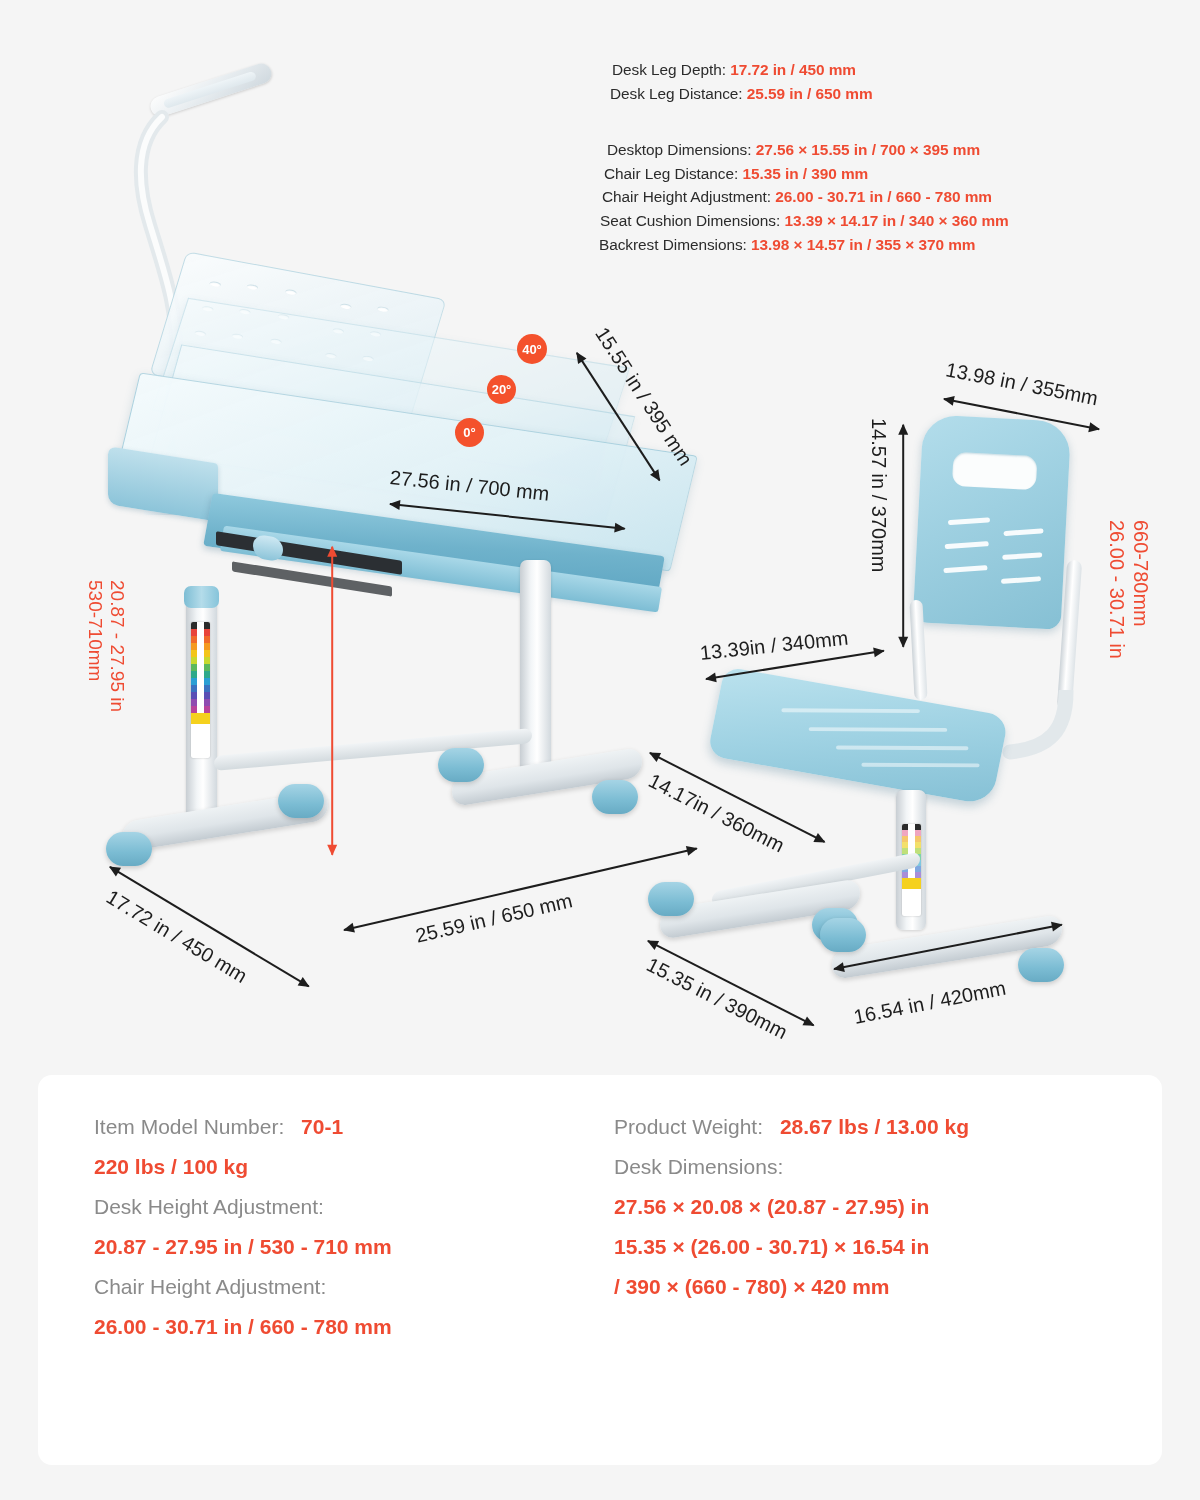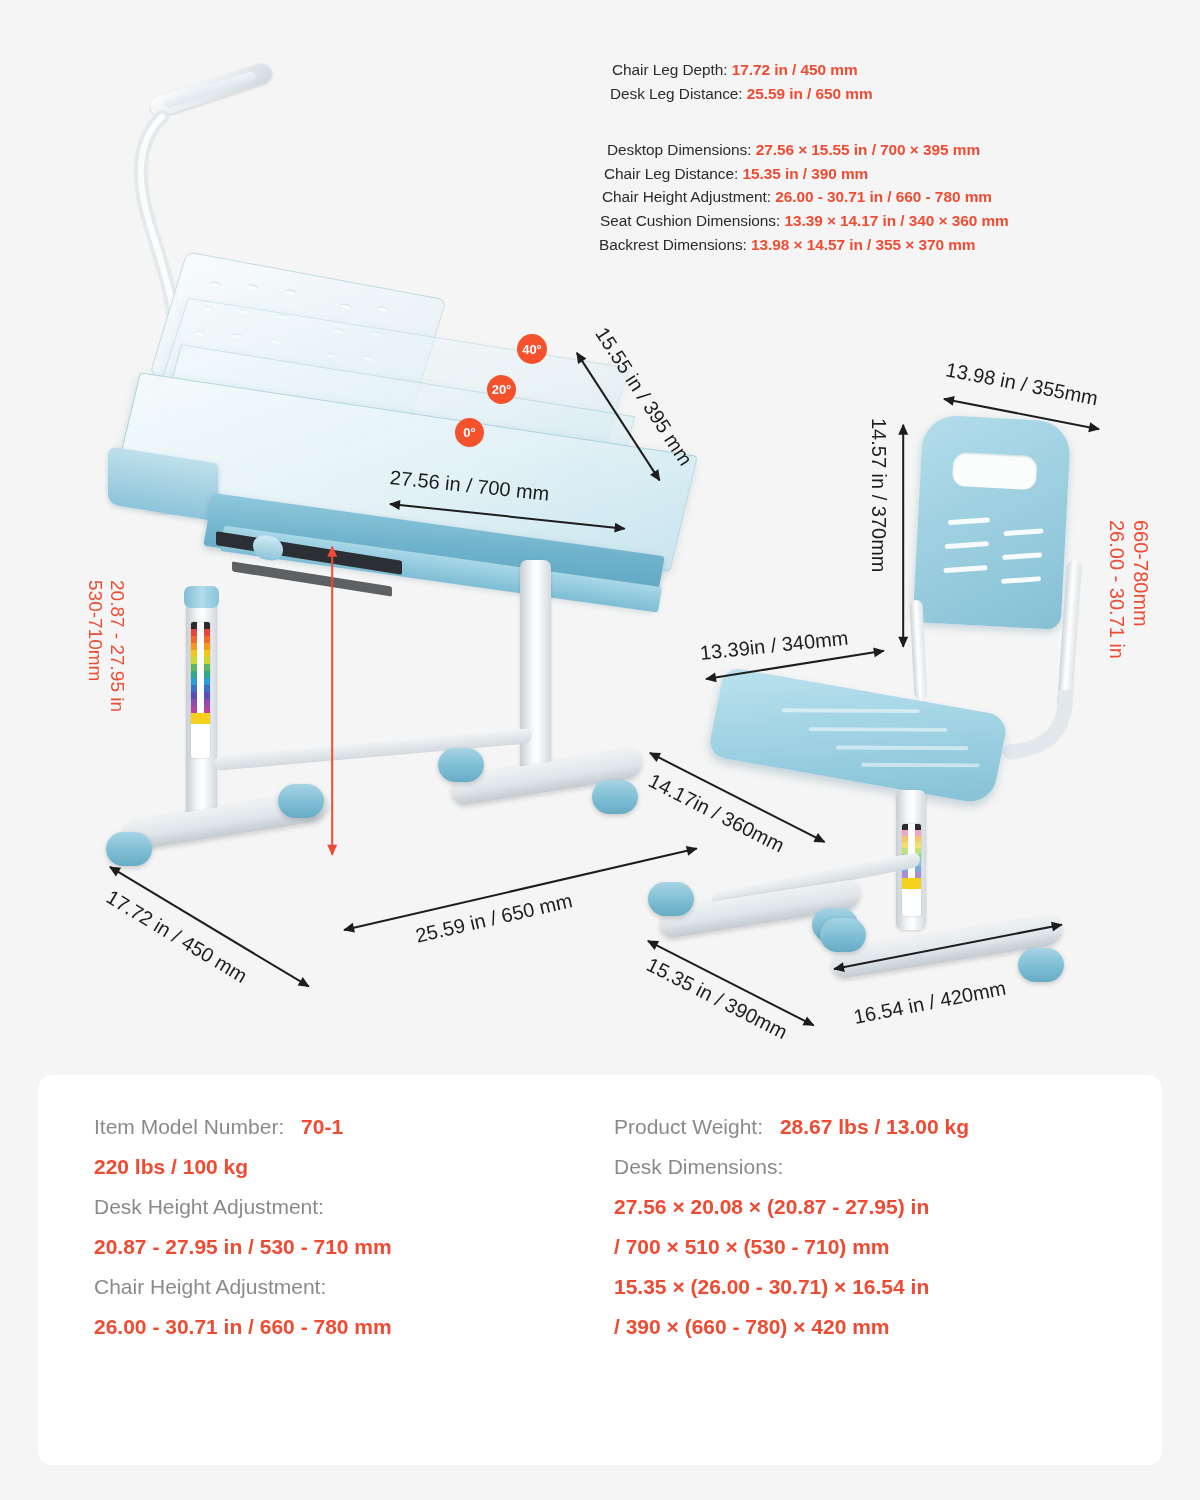--- a/index.html
+++ b/index.html
@@ -165,21 +165,21 @@
   .info-line{font-size:21px;line-height:40px;color:#8a8a8a;white-space:nowrap;}
   .info-line .v{color:#ef4b32;font-weight:bold;margin-left:11px;}
   .info-line.val{color:#ef4b32;font-weight:bold;}
 </style>
 </head>
 <body>
 
 <div class="stage">
 
   <div id="spec-list">
-    <div class="spec-line sl-1"><span>Chair Leg Depth:</span> <span class="v">17.72 in / 450 mm</span></div>
+    <div class="spec-line sl-1"><span>Desk Leg Depth:</span> <span class="v">17.72 in / 450 mm</span></div>
     <div class="spec-line sl-2"><span>Desk Leg Distance:</span> <span class="v">25.59 in / 650 mm</span></div>
     <div class="spec-line sl-3"><span>Desktop Dimensions:</span> <span class="v">27.56 × 15.55 in / 700 × 395 mm</span></div>
     <div class="spec-line sl-5"><span>Chair Leg Distance:</span> <span class="v">15.35 in / 390 mm</span></div>
     <div class="spec-line sl-6"><span>Chair Height Adjustment:</span> <span class="v">26.00 - 30.71 in / 660 - 780 mm</span></div>
     <div class="spec-line sl-7"><span>Seat Cushion Dimensions:</span> <span class="v">13.39 × 14.17 in / 340 × 360 mm</span></div>
     <div class="spec-line sl-8"><span>Backrest Dimensions:</span> <span class="v">13.98 × 14.57 in / 355 × 370 mm</span></div>
   </div>
 
   <div>
 
@@ -459,19 +459,18 @@
       <div class="info-line val">26.00 - 30.71 in / 660 - 780 mm</div>
     </div>
 
     <div class="info-col" id="info-col-right">
       <div class="info-line">
         <span>Product Weight:</span>
         <span class="v">28.67 lbs / 13.00 kg</span>
       </div>
       <div class="info-line">Desk Dimensions:</div>
       <div class="info-line val">27.56 × 20.08 × (20.87 - 27.95) in</div>
-      <div class="info-line val">/ 700 × 510 × (530 - 710) mm</div>
       <div class="info-line val">15.35 × (26.00 - 30.71) × 16.54 in</div>
       <div class="info-line val">/ 390 × (660 - 780) × 420 mm</div>
     </div>
   </div>
 
 </div>
 
 </body></html>

